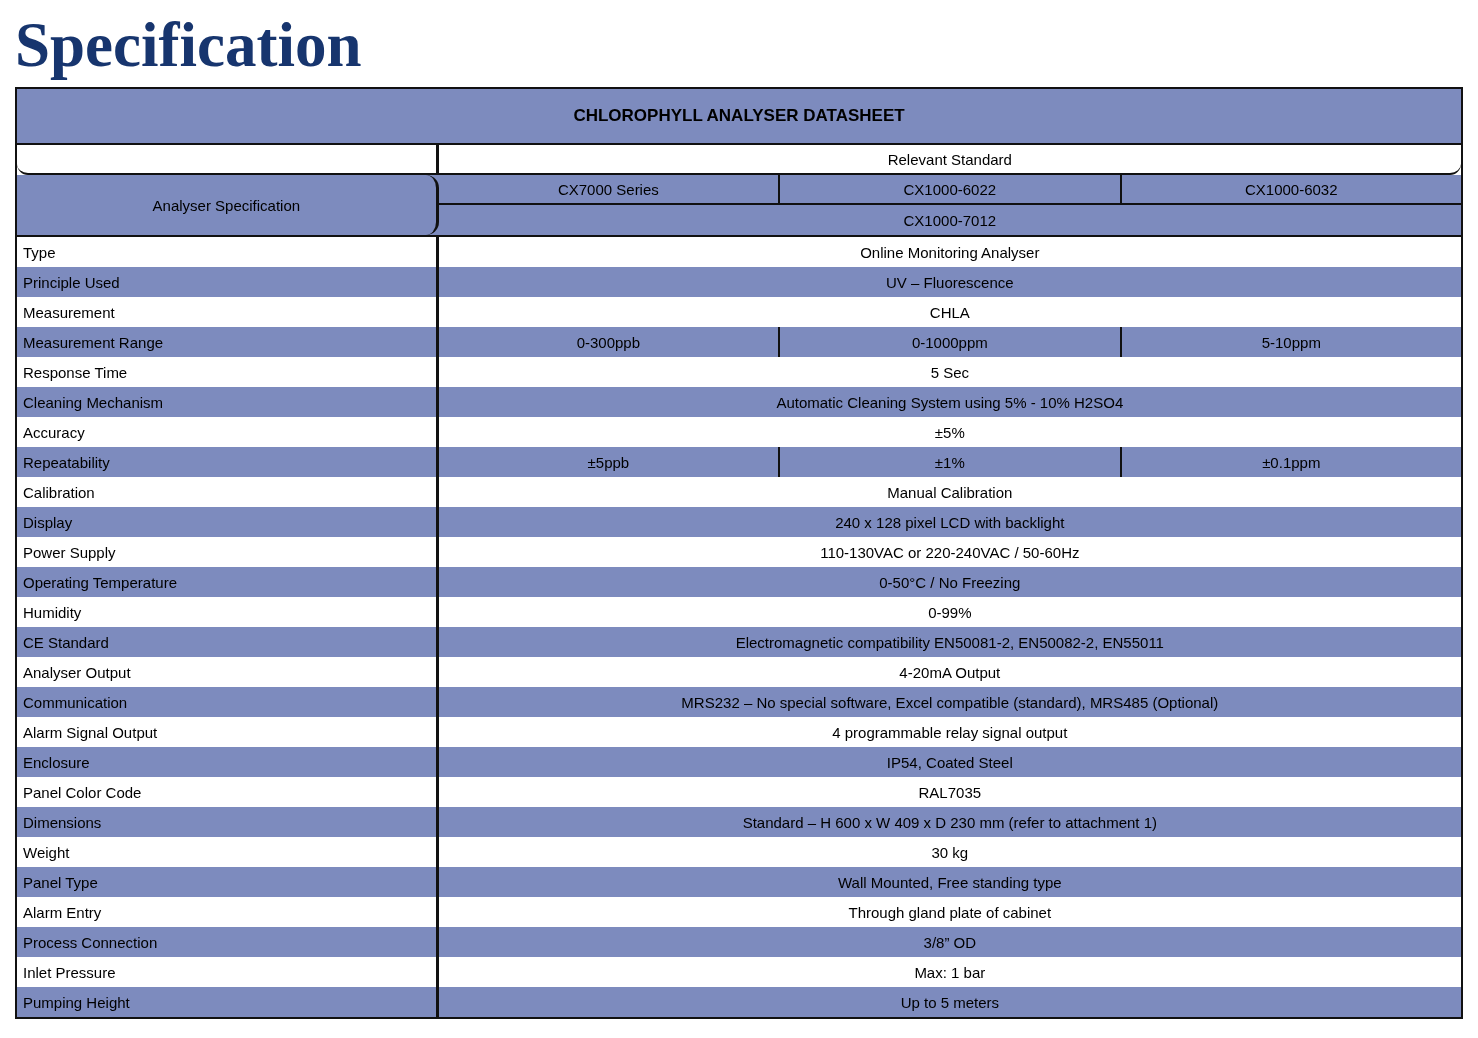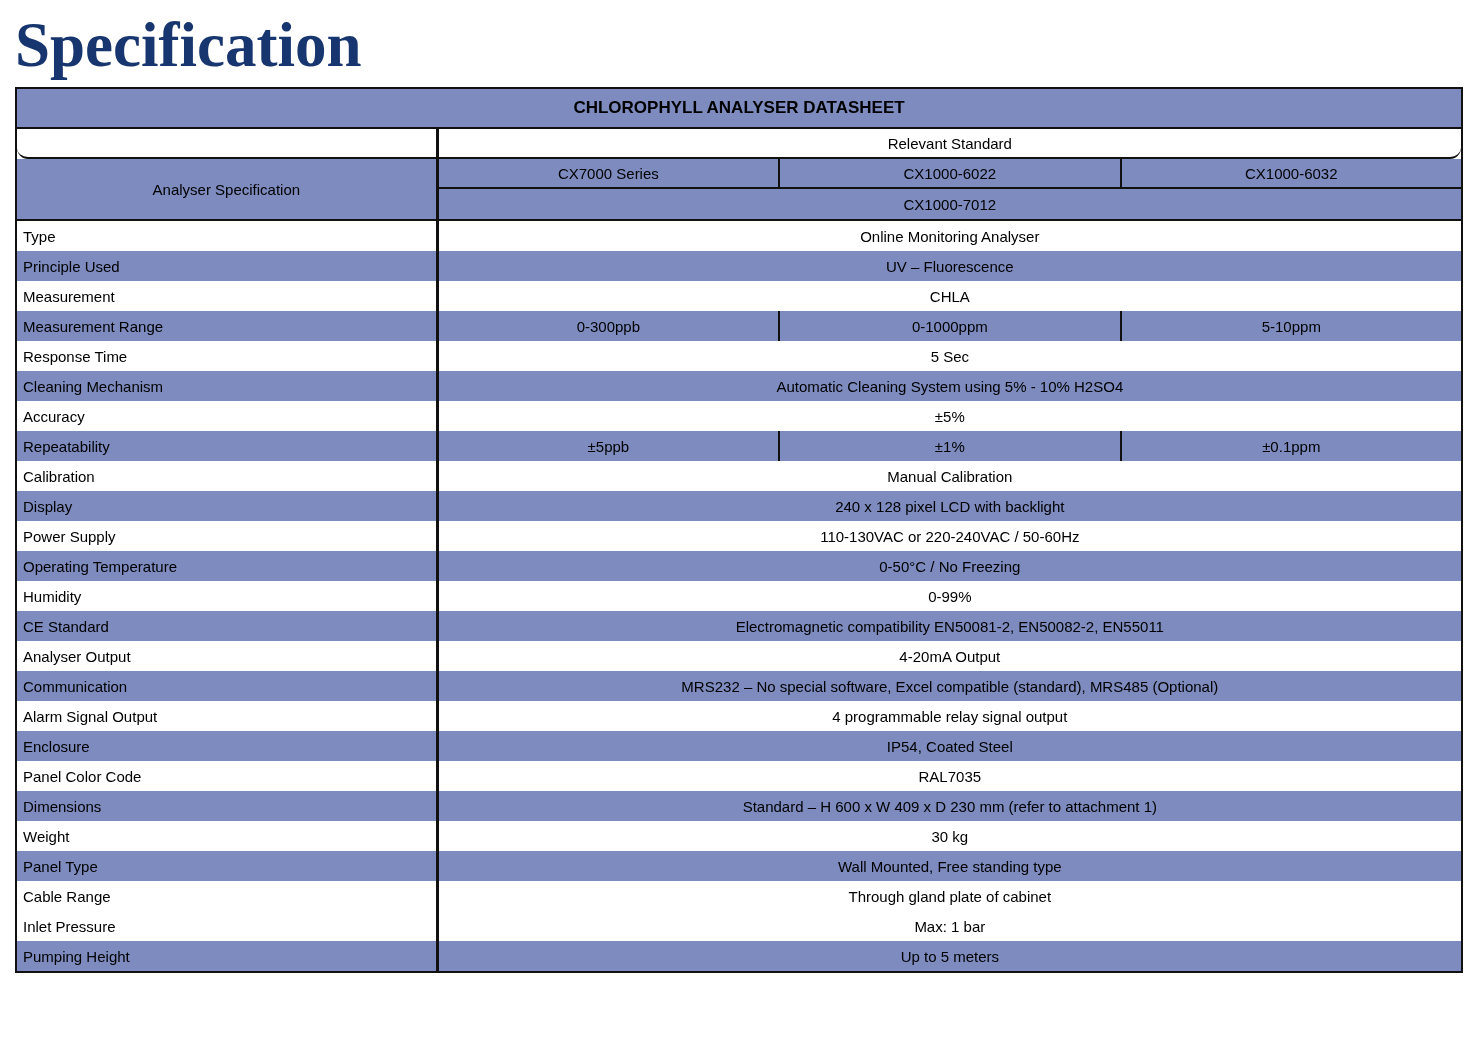--- a/index.html
+++ b/index.html
@@ -24,21 +24,21 @@
     margin:17px 0 0 15px;
     letter-spacing:0px;
   }
   .spec-table{
     margin:14px 15px 0 15px;
     width:1448px;
     border:2px solid var(--border);
     font-size:15px;
   }
   .t-header{
-    height:40px;
+    height:56px;
     background:var(--row-blue);
     border-bottom:2px solid var(--border);
     display:flex;align-items:center;justify-content:center;
     font-weight:bold;font-size:17px;
   }
   .t-row{display:flex;border-radius:11px;}
   .rs-row{
     height:30px;
     background:var(--row-white);
     border-bottom:2px solid var(--border);
@@ -59,20 +59,21 @@
     display:flex;
     border-bottom:2px solid var(--border);
     background:var(--row-blue);
   }
   .merged-cell{
     width:29.2%;
     flex:0 0 29.2%;
     border-right:3px solid var(--border);
     display:flex;align-items:center;justify-content:center;
     padding-left:0;
+    border-radius:13px;
   }
   .series-right{flex:1;display:flex;flex-direction:column;}
   .series-cols{
     display:flex;height:30px;
     border-bottom:2px solid var(--border);
   }
   .series-cols .cell{
     flex:1;
     display:flex;align-items:center;justify-content:center;
     border-right:2px solid var(--border);
@@ -210,22 +211,26 @@
         </div>
         <div class="data-row white">
           <div class="label-col">Weight</div>
           <div class="value-cell">30 kg</div>
         </div>
         <div class="data-row blue">
           <div class="label-col">Panel Type</div>
           <div class="value-cell">Wall Mounted, Free standing type</div>
         </div>
         <div class="data-row white">
-          <div class="label-col">Cable Range</div>
+          <div class="label-col">Alarm Entry</div>
           <div class="value-cell">Through gland plate of cabinet</div>
+        </div>
+        <div class="data-row blue">
+          <div class="label-col">Process Connection</div>
+          <div class="value-cell">3/8” OD</div>
         </div>
         <div class="data-row white">
           <div class="label-col">Inlet Pressure</div>
           <div class="value-cell">Max: 1 bar</div>
         </div>
         <div class="data-row blue">
           <div class="label-col">Pumping Height</div>
           <div class="value-cell">Up to 5 meters</div>
         </div>
       </div>

